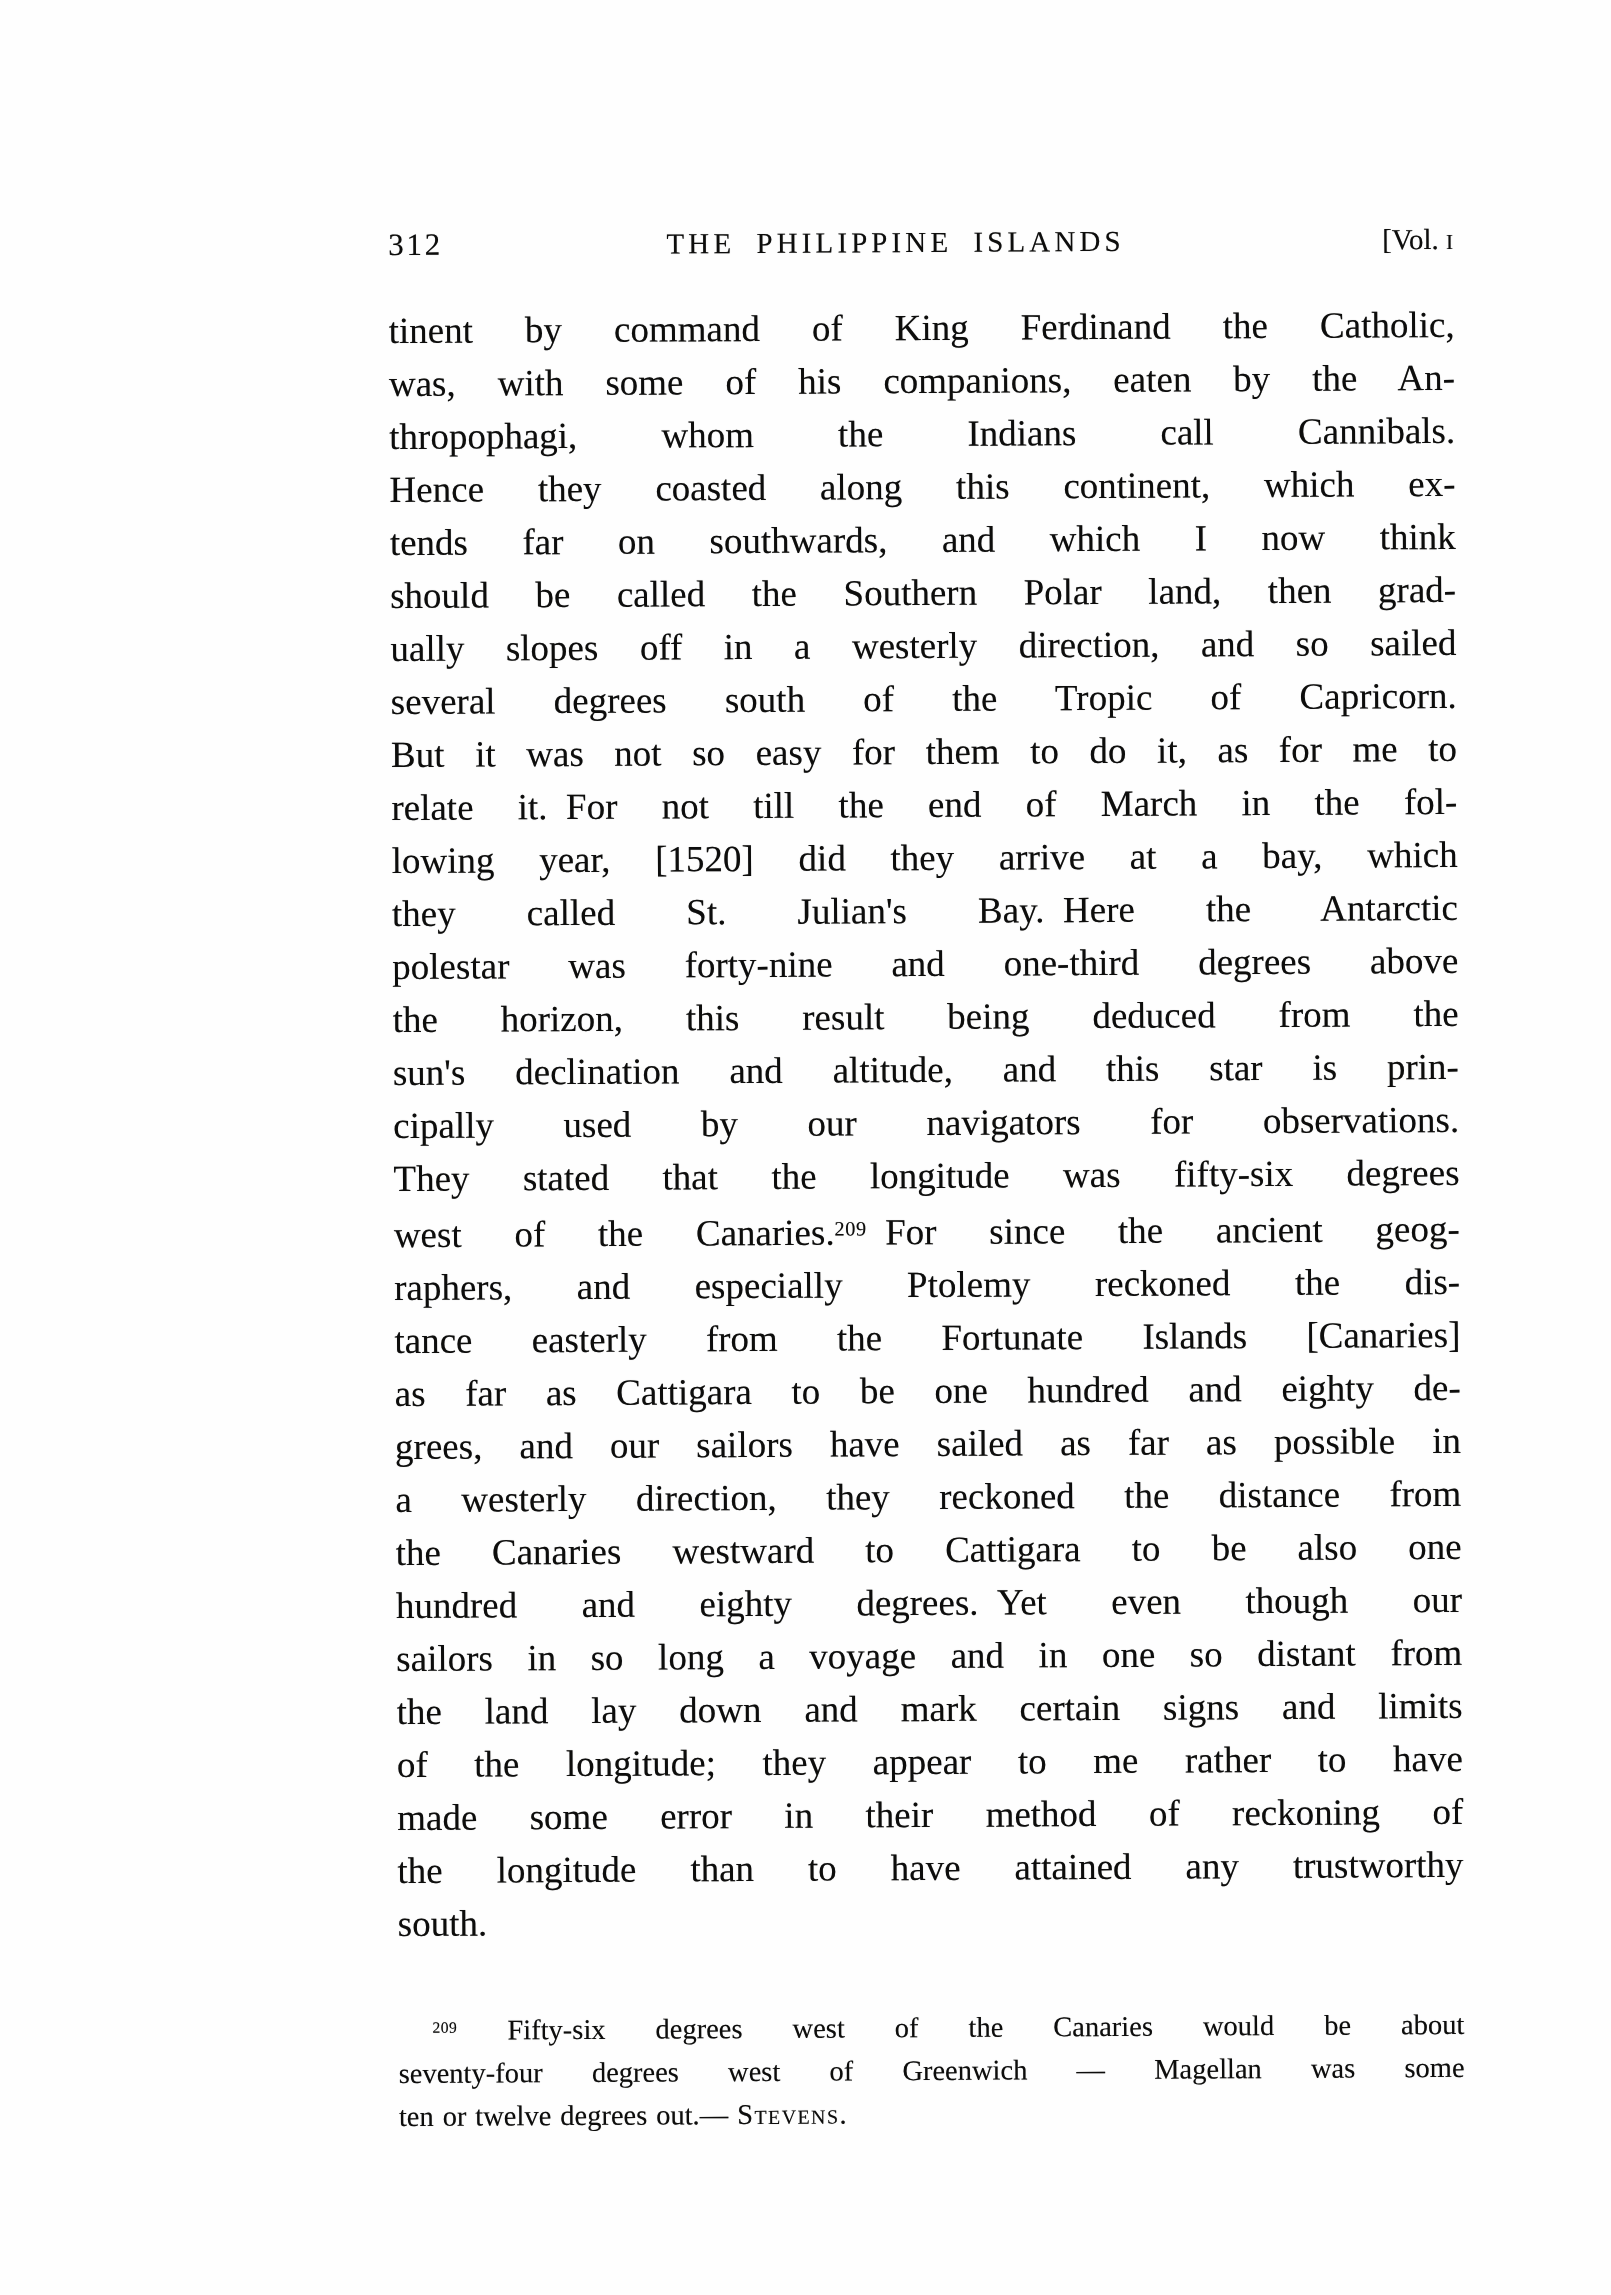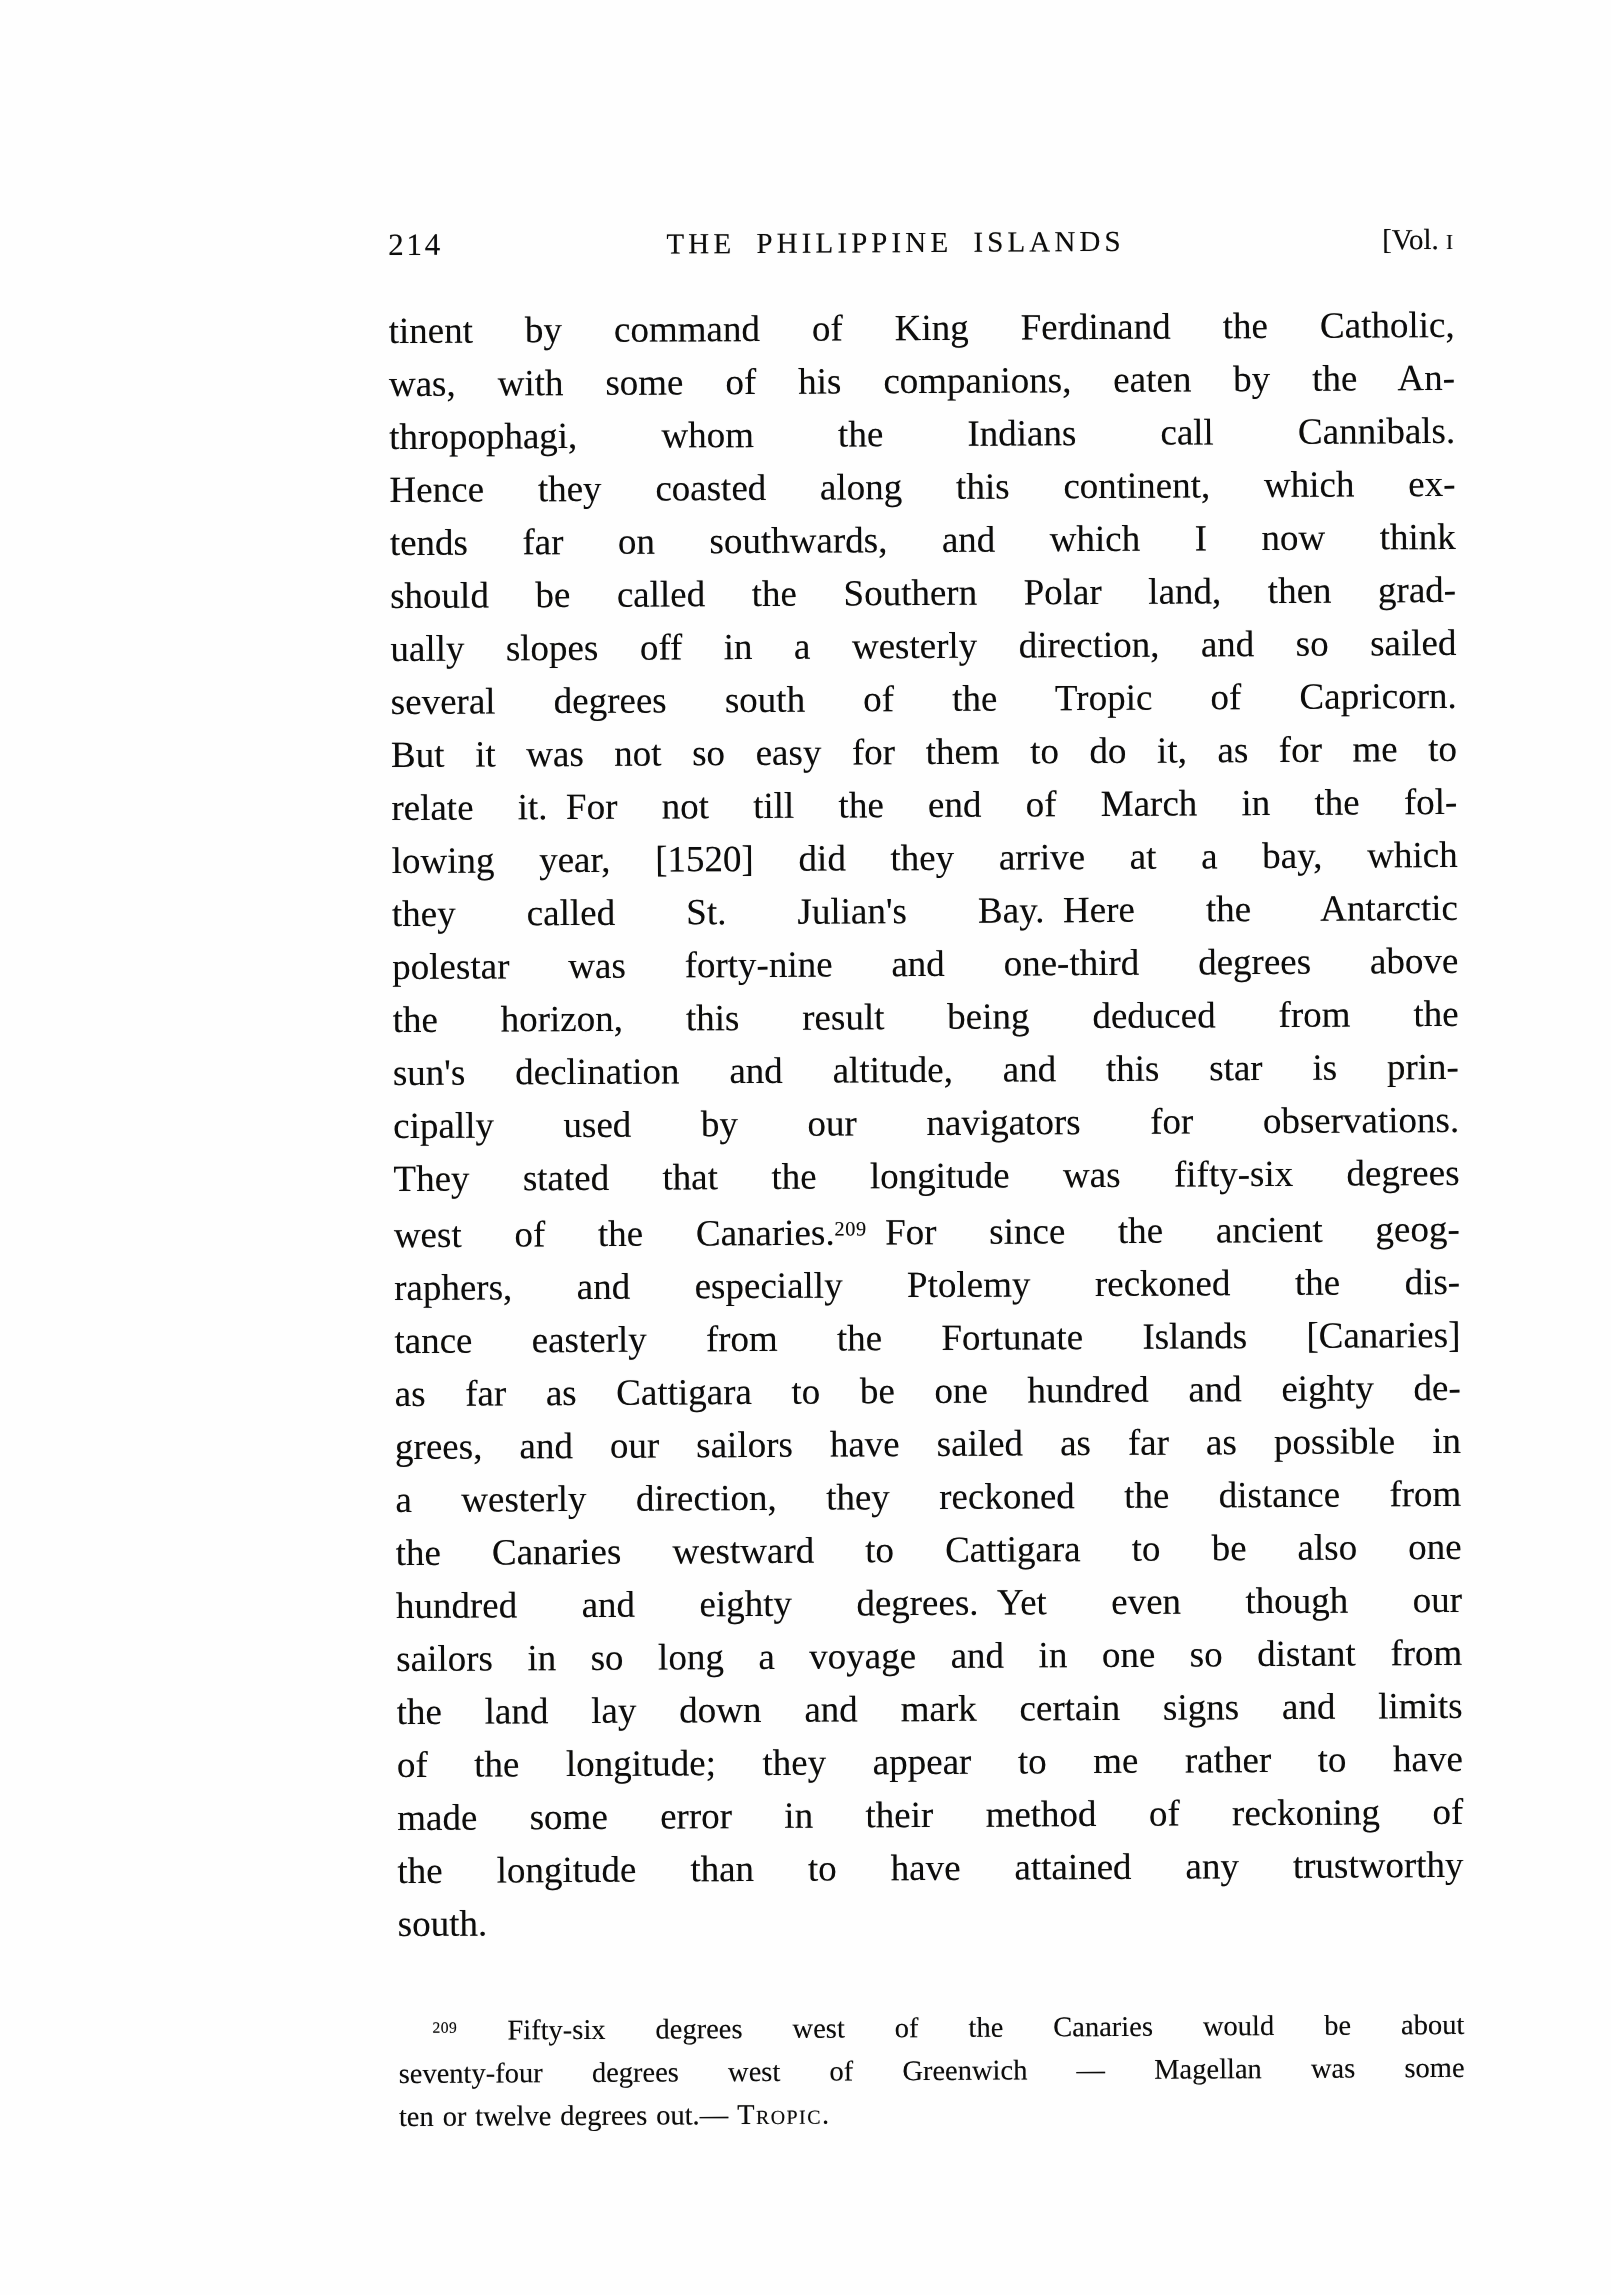--- a/index.html
+++ b/index.html
@@ -80,21 +80,21 @@
     font-variant: small-caps;
     letter-spacing: 1.4px;
   }
 </style>
 </head>
 <body>
 
 <div class="page">
   <div class="content">
     <div class="header">
-      <span class="num">214</span>
+      <span class="num">312</span>
       <span class="title">THE PHILIPPINE ISLANDS</span>
       <span class="vol"><span>[Vol. </span><span class="volnum">I</span></span>
     </div>
     <div class="bodytext" id="body-lines">
         <div class="line"><span>tinent by command of King Ferdinand the Catholic,</span></div>
         <div class="line"><span>was, with some of his companions, eaten by the An-</span></div>
         <div class="line"><span>thropophagi, whom the Indians call Cannibals.</span></div>
         <div class="line"><span>Hence they coasted along this continent, which ex-</span></div>
         <div class="line"><span>tends far on southwards, and which I now think</span></div>
         <div class="line"><span>should be called the Southern Polar land, then grad-</span></div>
@@ -120,18 +120,18 @@
         <div class="line"><span>sailors in so long a voyage and in one so distant from</span></div>
         <div class="line"><span>the land lay down and mark certain signs and limits</span></div>
         <div class="line"><span>of the longitude; they appear to me rather to have</span></div>
         <div class="line"><span>made some error in their method of reckoning of</span></div>
         <div class="line"><span>the longitude than to have attained any trustworthy</span></div>
         <div class="line flush"><span>south.</span></div>
       </div>
     <div class="footnote" id="footnote-lines">
         <div class="line indent"><span class="sup">209</span><span> Fifty-six degrees west of the Canaries would be about</span></div>
         <div class="line"><span>seventy-four degrees west of Greenwich — Magellan was some</span></div>
-        <div class="line flush"><span>ten or twelve degrees out.— </span><span class="smallcaps">Tropic.</span></div>
+        <div class="line flush"><span>ten or twelve degrees out.— </span><span class="smallcaps">Stevens.</span></div>
       </div>
   </div>
 
 </div>
 
 
 </body></html>

